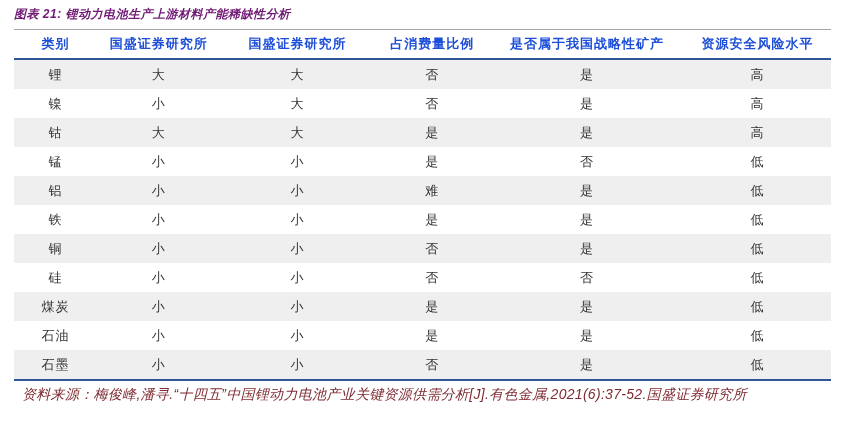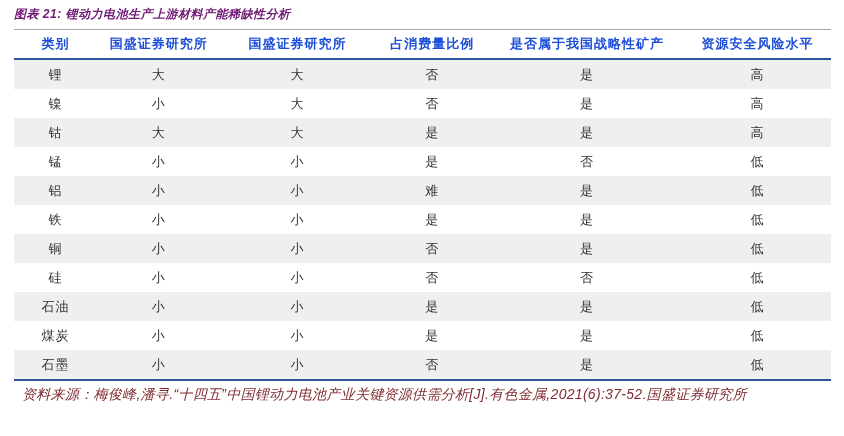--- a/index.html
+++ b/index.html
@@ -139,29 +139,29 @@
         </tr>
         <tr>
           <td>硅</td>
           <td>小</td>
           <td>小</td>
           <td>否</td>
           <td>否</td>
           <td>低</td>
         </tr>
         <tr>
-          <td>石油</td>
+          <td>煤炭</td>
           <td>小</td>
           <td>小</td>
           <td>是</td>
           <td>是</td>
           <td>低</td>
         </tr>
         <tr>
-          <td>煤炭</td>
+          <td>石油</td>
           <td>小</td>
           <td>小</td>
           <td>是</td>
           <td>是</td>
           <td>低</td>
         </tr>
         <tr>
           <td>石墨</td>
           <td>小</td>
           <td>小</td>

